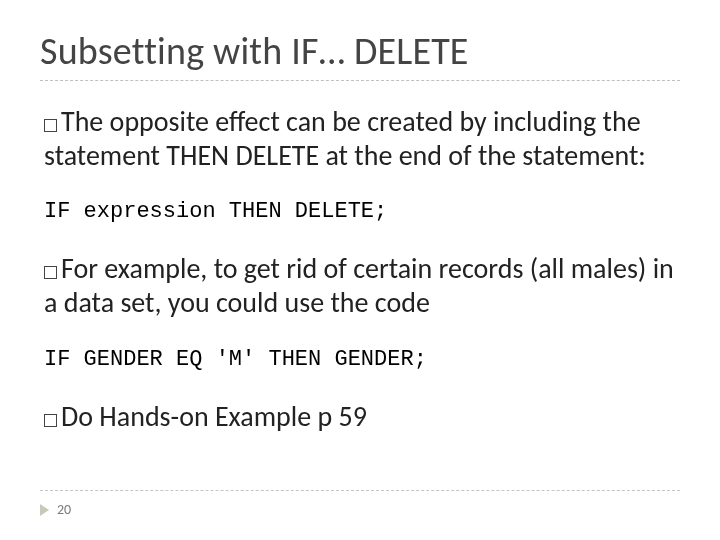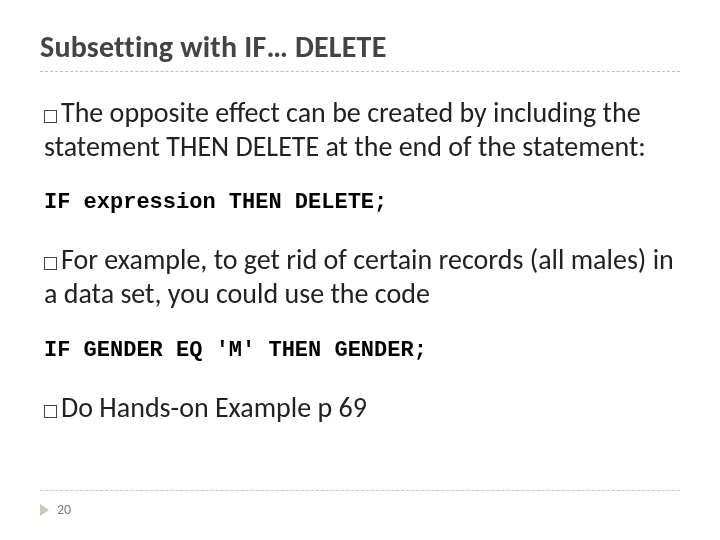--- a/index.html
+++ b/index.html
@@ -6,22 +6,22 @@
   body {
     width: 720px;
     height: 540px;
     background: #ffffff;
     font-family: Calibri, "Segoe UI", Arial, sans-serif;
     color: #333;
     padding: 28px 40px 20px 40px;
     position: relative;
   }
   .title {
-    font-size: 30px;
-    font-weight: 700;
+    font-size: 38px;
+    font-weight: 400;
     color: #444;
     margin-bottom: 6px;
     letter-spacing: 0.2px;
   }
   .dashed-rule {
     border: none;
     border-top: 1.5px dashed #bfbfbf;
     margin-bottom: 24px;
   }
   .body-block {
@@ -35,21 +35,21 @@
     display: inline-block;
     width: 13px;
     height: 13px;
     border: 1.6px solid #444;
     margin-right: 4px;
     vertical-align: -1px;
   }
   .code-line {
     font-family: "Courier New", Courier, monospace;
     font-size: 22px;
-    font-weight: bold;
+    font-weight: normal;
     color: #000;
     margin-bottom: 28px;
     padding-left: 4px;
     white-space: pre;
   }
   .footer {
     position: absolute;
     bottom: 22px;
     left: 40px;
     right: 40px;
@@ -88,21 +88,21 @@
 
 <div class="code-line">IF expression THEN DELETE;</div>
 
 <p class="body-block">
   <span class="bullet-box"></span><span>For example, to get rid of certain records (all males) in a data set, you could use the code</span>
 </p>
 
 <div class="code-line">IF GENDER EQ 'M' THEN GENDER;</div>
 
 <p class="body-block">
-  <span class="bullet-box"></span><span>Do Hands-on Example p 69</span>
+  <span class="bullet-box"></span><span>Do Hands-on Example p 59</span>
 </p>
 
 <div class="footer">
   <hr class="footer-rule">
   <div class="footer-row">
     <div class="footer-arrow"></div>
     <span class="page-num">20</span>
   </div>
 </div>
 

